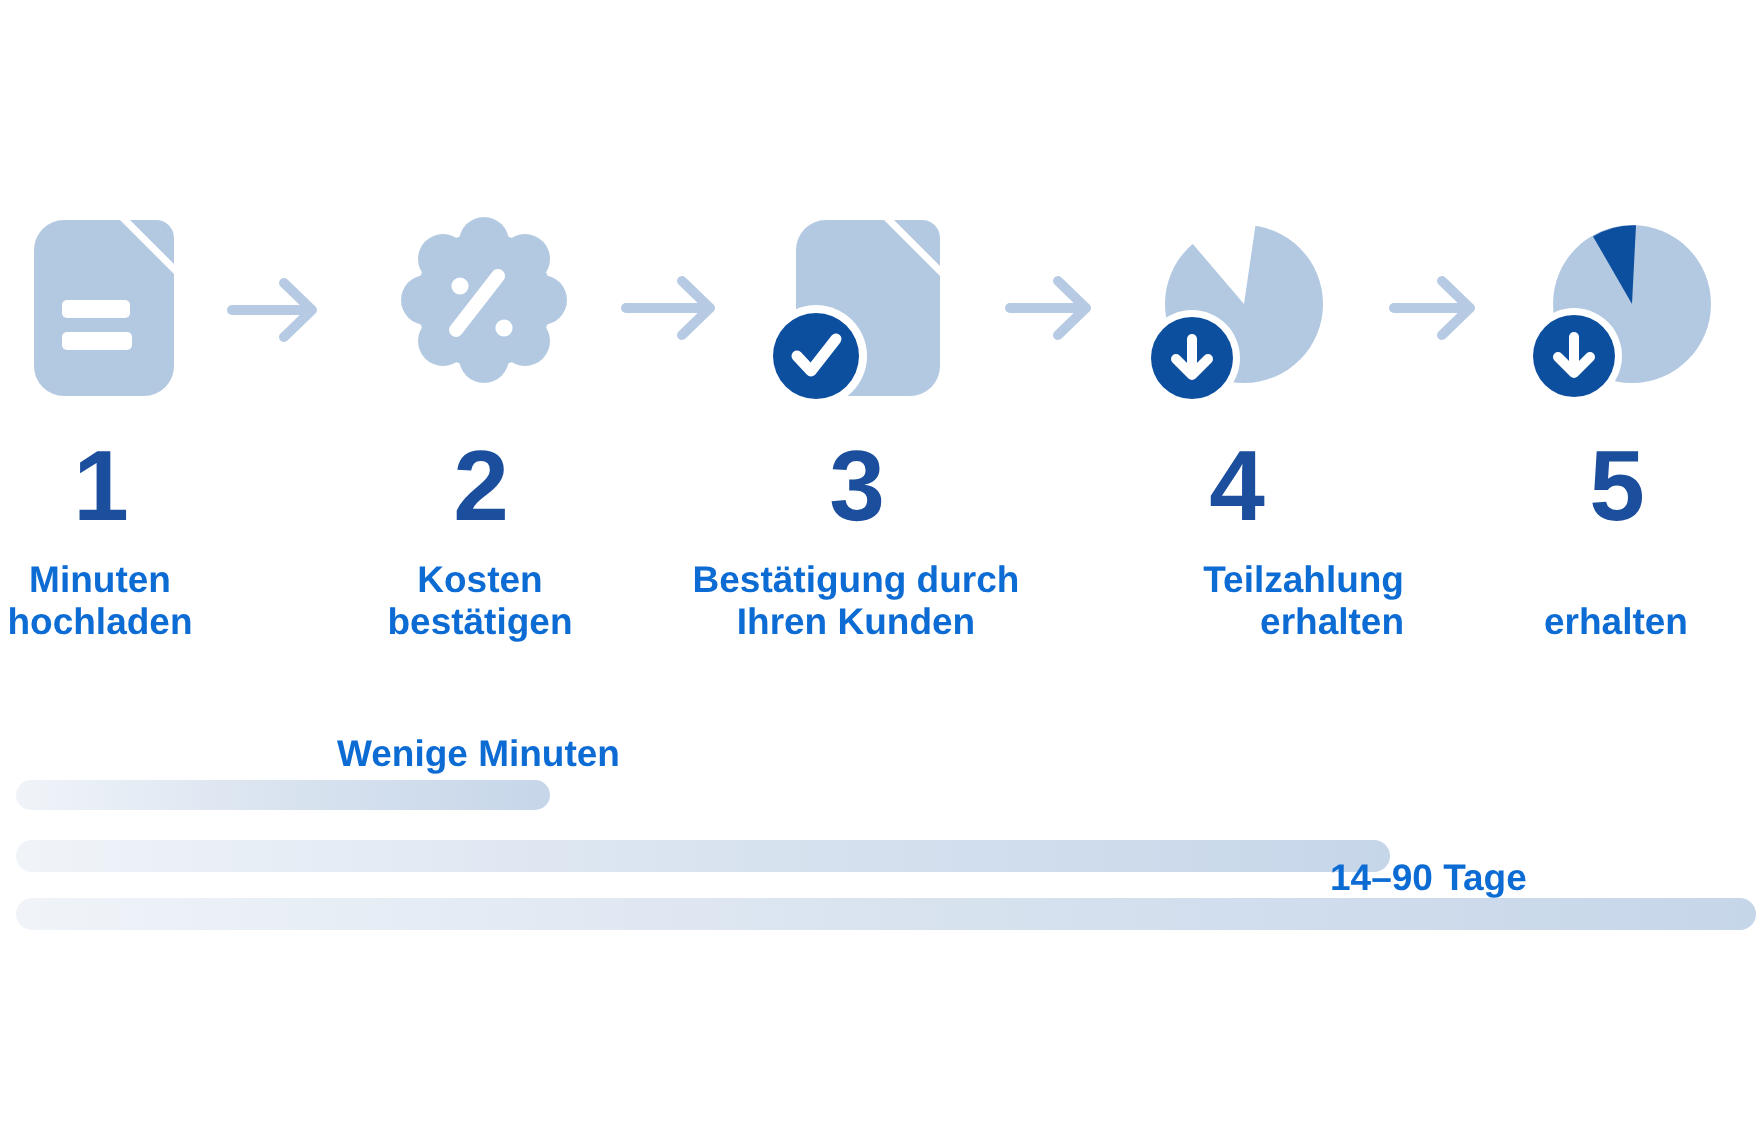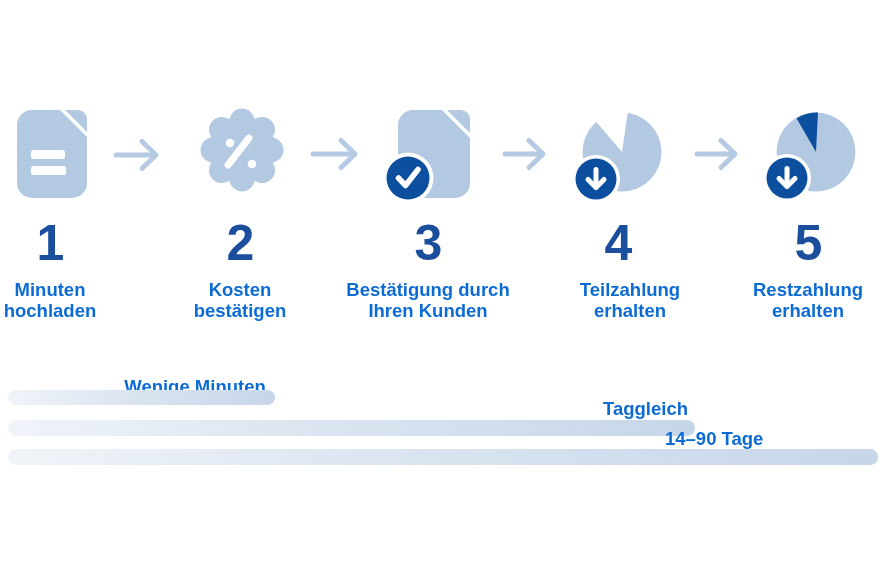--- a/index.html
+++ b/index.html
@@ -140,31 +140,30 @@
     <span>hochladen</span>
   </div>
   <div class="step-caption" style="left:140px;">
     <span>Kosten</span><br>
     <span>bestätigen</span>
   </div>
   <div class="step-caption" style="left:328px;">
     <span>Bestätigung durch</span><br>
     <span>Ihren Kunden</span>
   </div>
-  <div class="step-caption" style="left:530px;">
+  <div class="step-caption" style="left:502px;text-align:right;">
     <span>Teilzahlung</span><br>
     <span>erhalten</span>
   </div>
   <div class="step-caption" style="left:708px;">
-    <span>Restzahlung</span><br>
+    <br>
     <span>erhalten</span>
   </div>
 
-  <div class="bar-label" style="left:80px; top:376px; width:230px; text-align:center;">Wenige Minuten</div>
+  <div class="bar-label" style="left:80px; top:366px; width:230px; text-align:right;">Wenige Minuten</div>
   <div class="bar" style="top:390px; width:267px; height:15px;"></div>
 
-  <div class="bar-label" style="left:480px; top:398px; width:208px; text-align:right;">Taggleich</div>
   <div class="bar" style="top:420px; width:687px; height:16px;"></div>
 
   <div class="bar-label" style="left:665px; top:428px; width:208px; text-align:left;">14–90 Tage</div>
   <div class="bar" style="top:449px; width:870px; height:16px;"></div>
 
 </div>
 
 </body></html>

